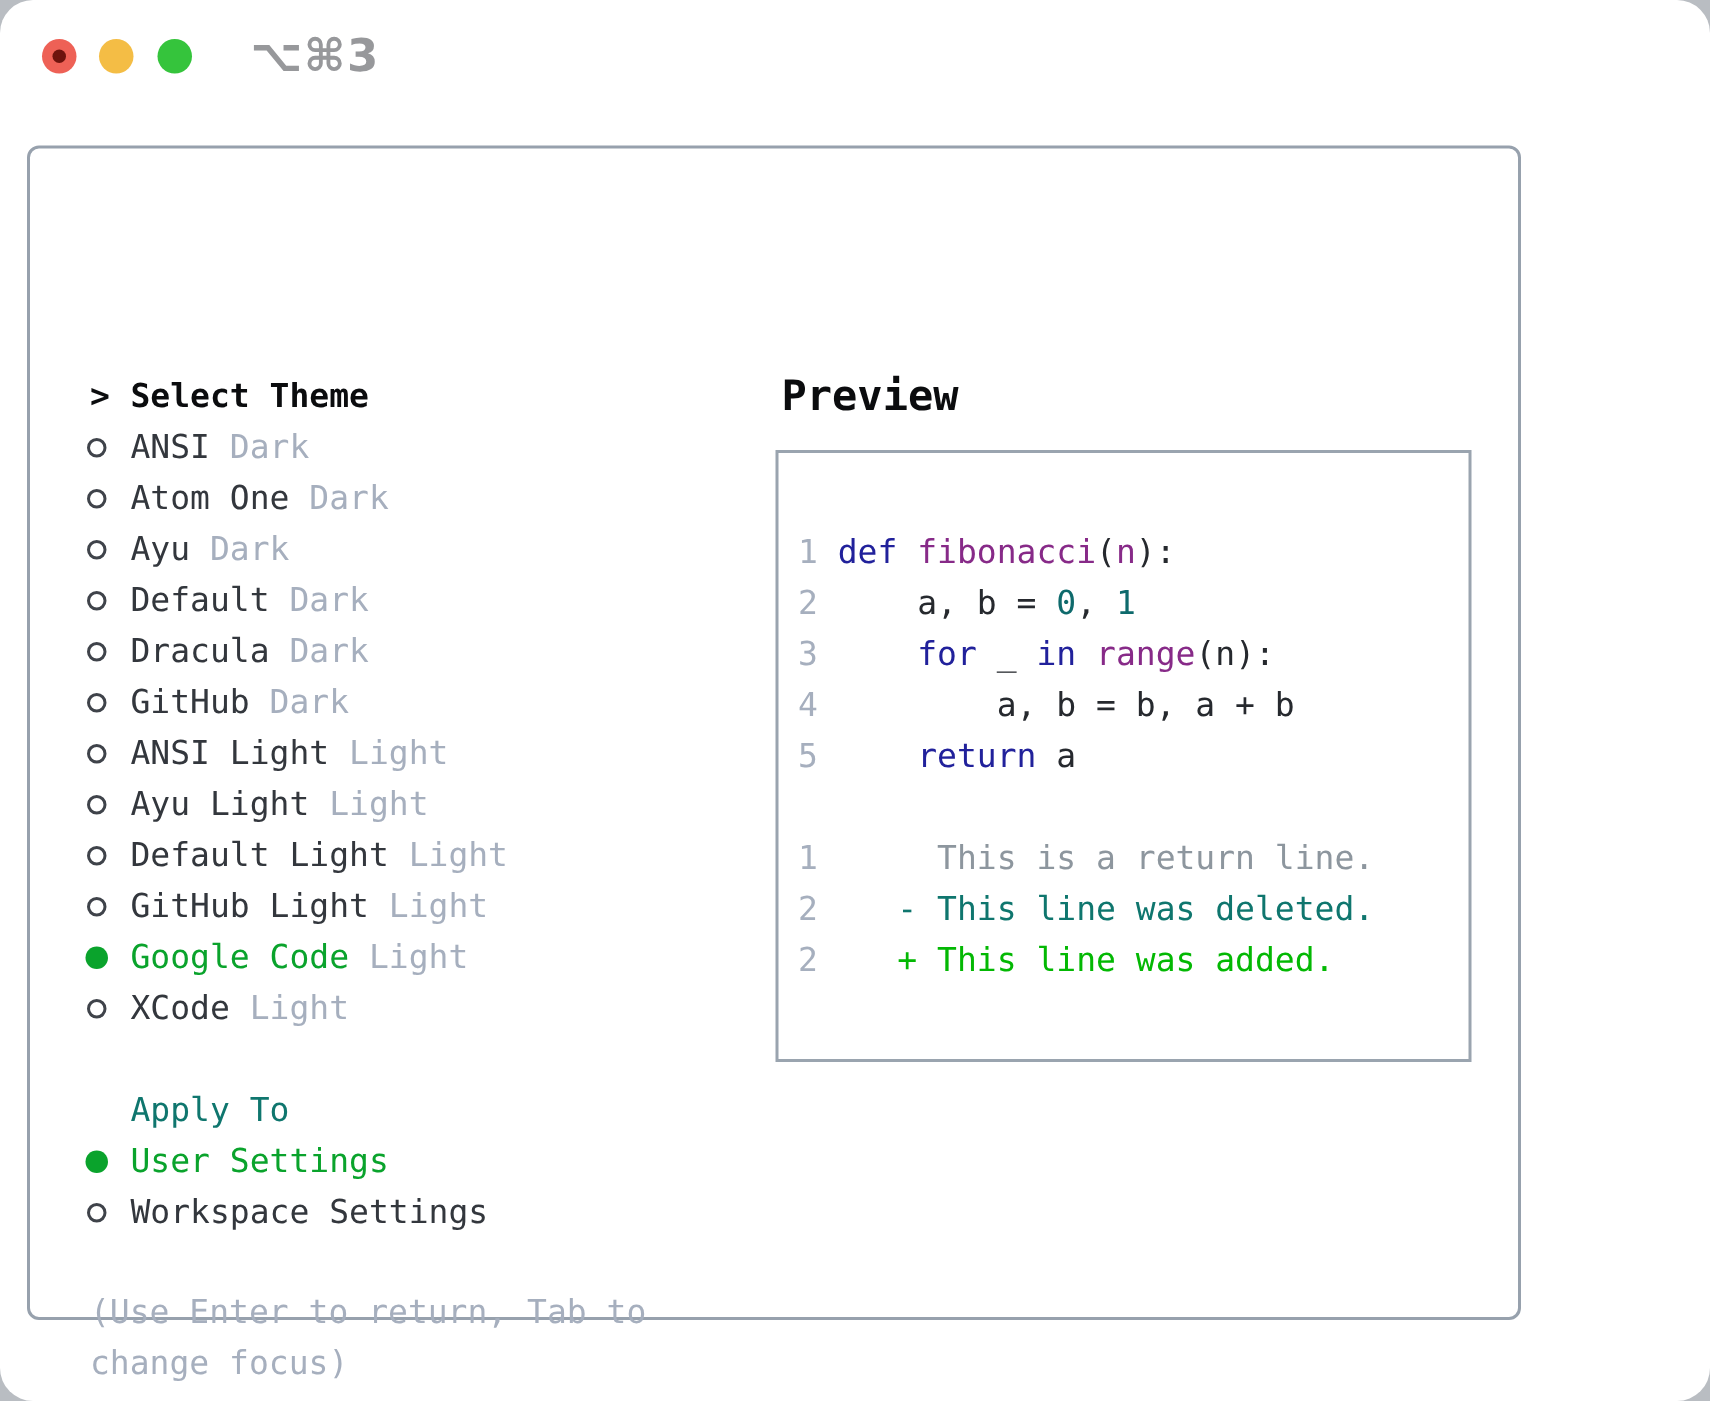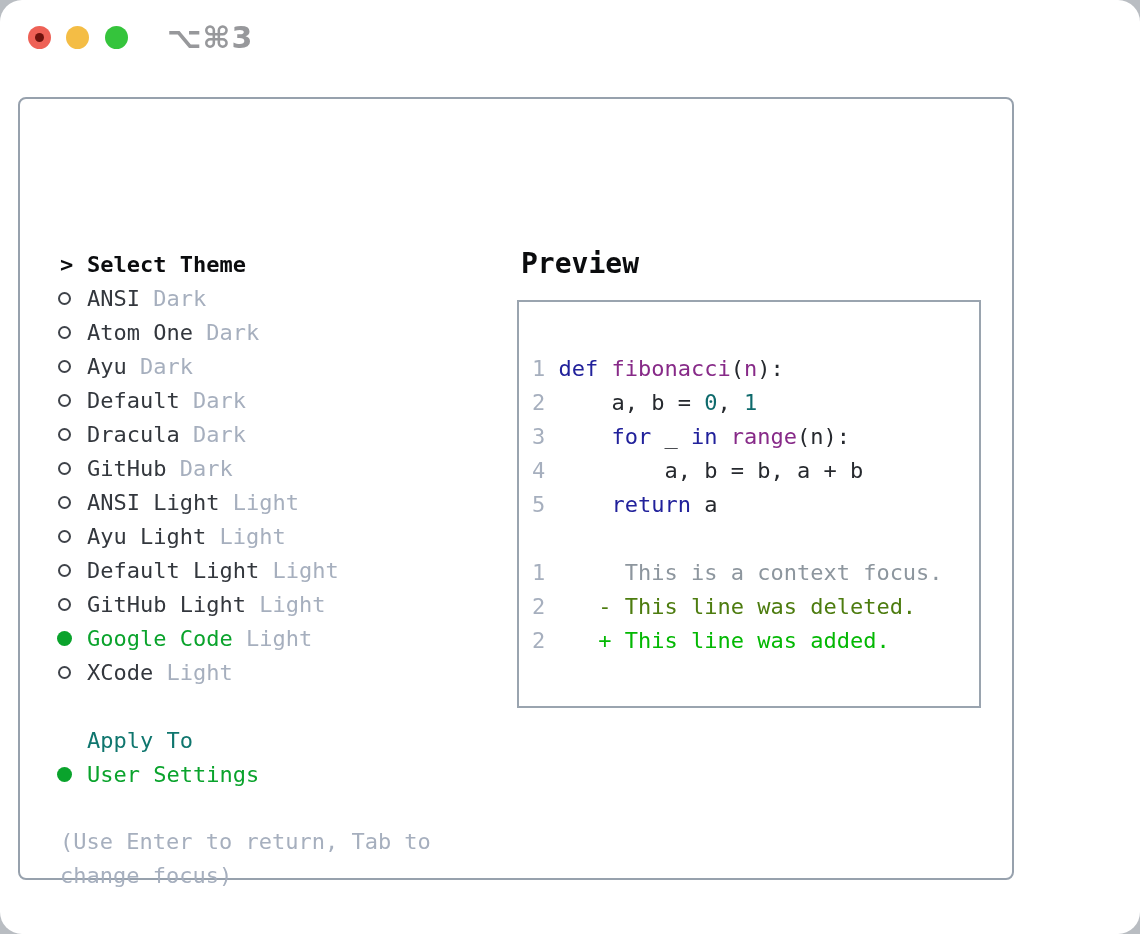--- a/index.html
+++ b/index.html
@@ -37,21 +37,21 @@
   
   .preview-label { position:absolute; left:501px; top:148px; height:34px; line-height:34px; font-size:28px; font-weight:bold; color:#0b0c0e; }
   .preview-box { position:absolute; left:497px; top:201px; width:464px; height:408px; border:2px solid #9aa4af; background:#fff; }
   .code-area { position:absolute; left:13px; top:50px; font-size:22px; }
   .cline { height:34px; line-height:34px; white-space:pre; color:#26292e; }
   .ln { display:inline-block; width:26.5px; color:#a6afbe; }
   .kw { color:#21219b; }
   .fn { color:#872a88; }
   .nm { color:#0e6a6c; }
   .dctx { color:#8d969e; }
-  .ddel { color:#4d7c0f; }
+  .ddel { color:#0f766e; }
   .dadd { color:#03b803; }
 </style>
 </head>
 <body>
 
 <div class="window">
 
   <span class="traffic red"></span>
   <span class="traffic yellow"></span>
   <span class="traffic green"></span>
@@ -76,35 +76,36 @@
           <div class="row"><span class="mark"><span class="circ"></span></span><span class="tname">GitHub Light</span><span class="tvariant"> Light</span></div>
           <div class="row"><span class="mark"><span class="circ sel"></span></span><span class="tname sel">Google Code</span><span class="tvariant"> Light</span></div>
           <div class="row"><span class="mark"><span class="circ"></span></span><span class="tname">XCode</span><span class="tvariant"> Light</span></div>
         </div>
       <div class="blank"></div>
       <div class="row">
         <span class="mark"></span><span class="subhdr">Apply To</span>
       </div>
       <div id="apply-list">
           <div class="row"><span class="mark"><span class="circ sel"></span></span><span class="tname sel">User Settings</span></div>
+          <div class="row"><span class="mark"><span class="circ"></span></span><span class="tname">Workspace Settings</span></div>
         </div>
       <div class="blank"></div>
       <div class="hint-row">(Use Enter to return, Tab to</div>
       <div class="hint-row">change focus)</div>
     </div>
 
     <div class="preview-label">Preview</div>
     <div class="preview-box">
       <div class="code-area" id="code-area">
           <div class="cline"><span class="ln">1</span><span class="kw">def</span><span> </span><span class="fn">fibonacci</span><span>(</span><span class="fn">n</span><span>):</span></div>
           <div class="cline"><span class="ln">2</span><span>    a, b = </span><span class="nm">0</span><span>, </span><span class="nm">1</span></div>
           <div class="cline"><span class="ln">3</span><span>    </span><span class="kw">for</span><span> _ </span><span class="kw">in</span><span> </span><span class="fn">range</span><span>(n):</span></div>
           <div class="cline"><span class="ln">4</span><span>        a, b = b, a + b</span></div>
           <div class="cline"><span class="ln">5</span><span>    </span><span class="kw">return</span><span> a</span></div>
           <div class="blank"></div>
-          <div class="cline"><span class="ln">1</span><span class="dctx">     This is a context focus.</span></div>
+          <div class="cline"><span class="ln">1</span><span class="dctx">     This is a return line.</span></div>
           <div class="cline"><span class="ln">2</span><span class="ddel">   - This line was deleted.</span></div>
           <div class="cline"><span class="ln">2</span><span class="dadd">   + This line was added.</span></div>
         </div>
     </div>
 
   </div>
 </div>
 
 </body></html>

